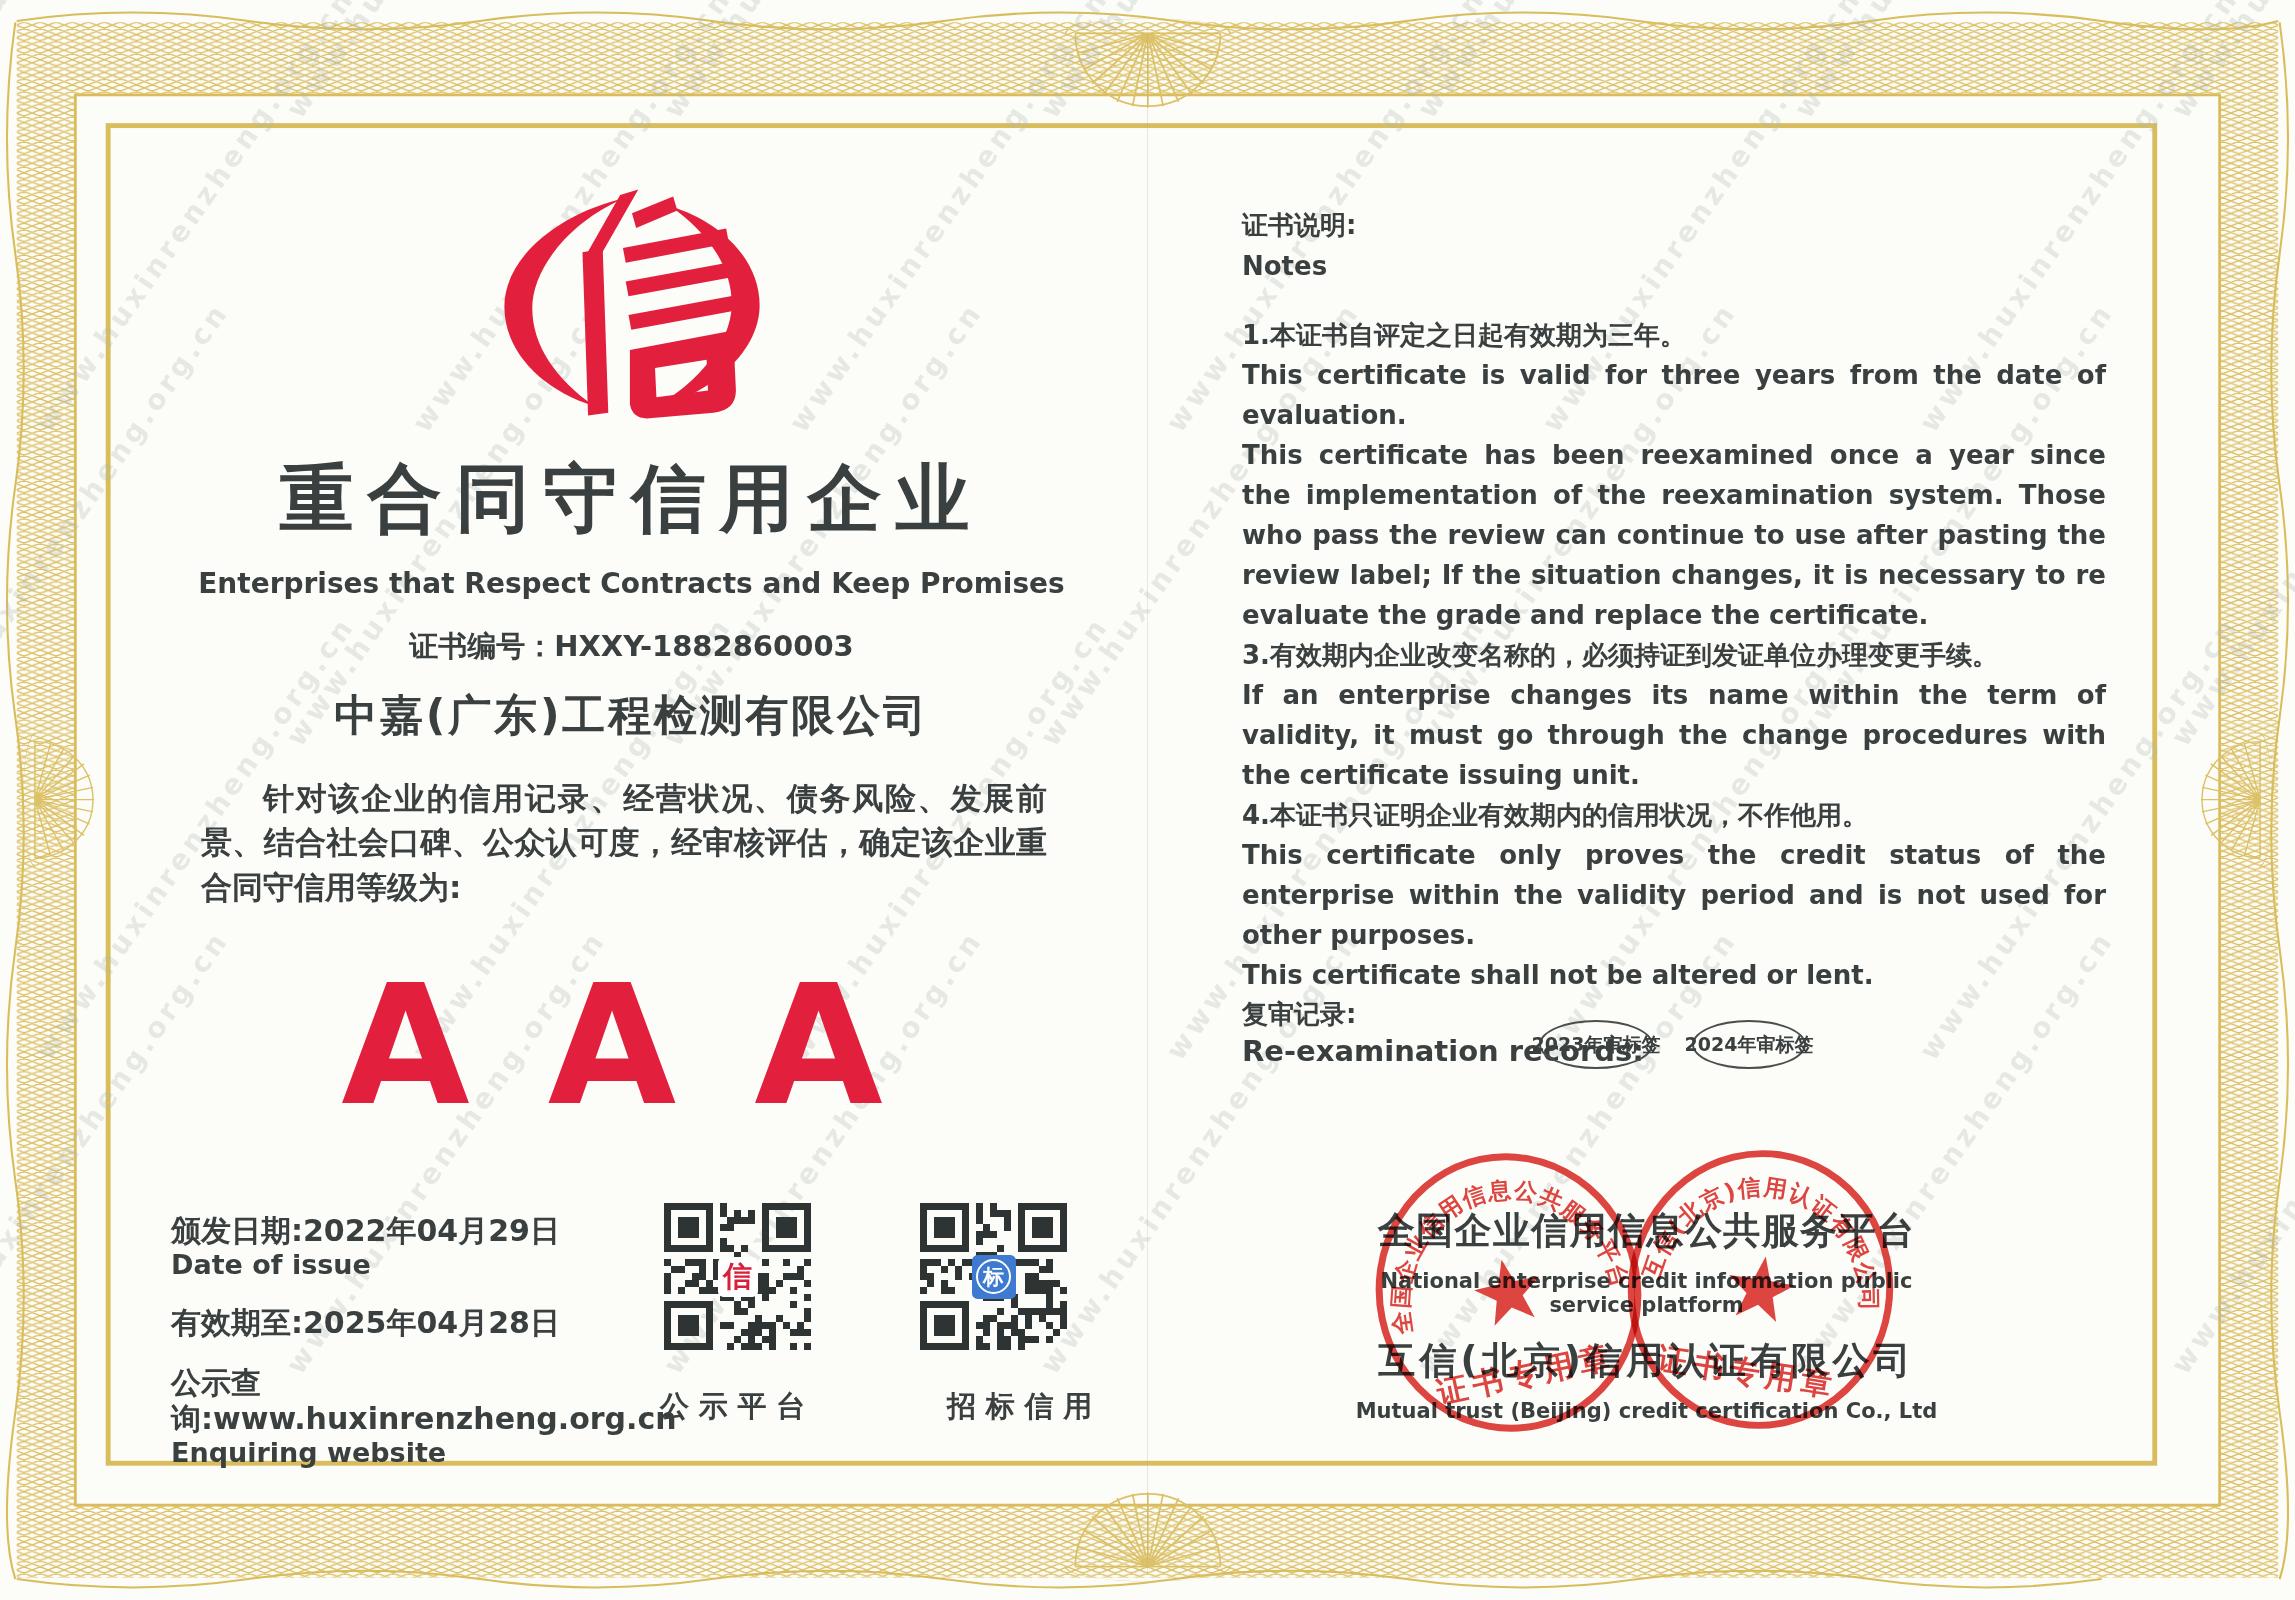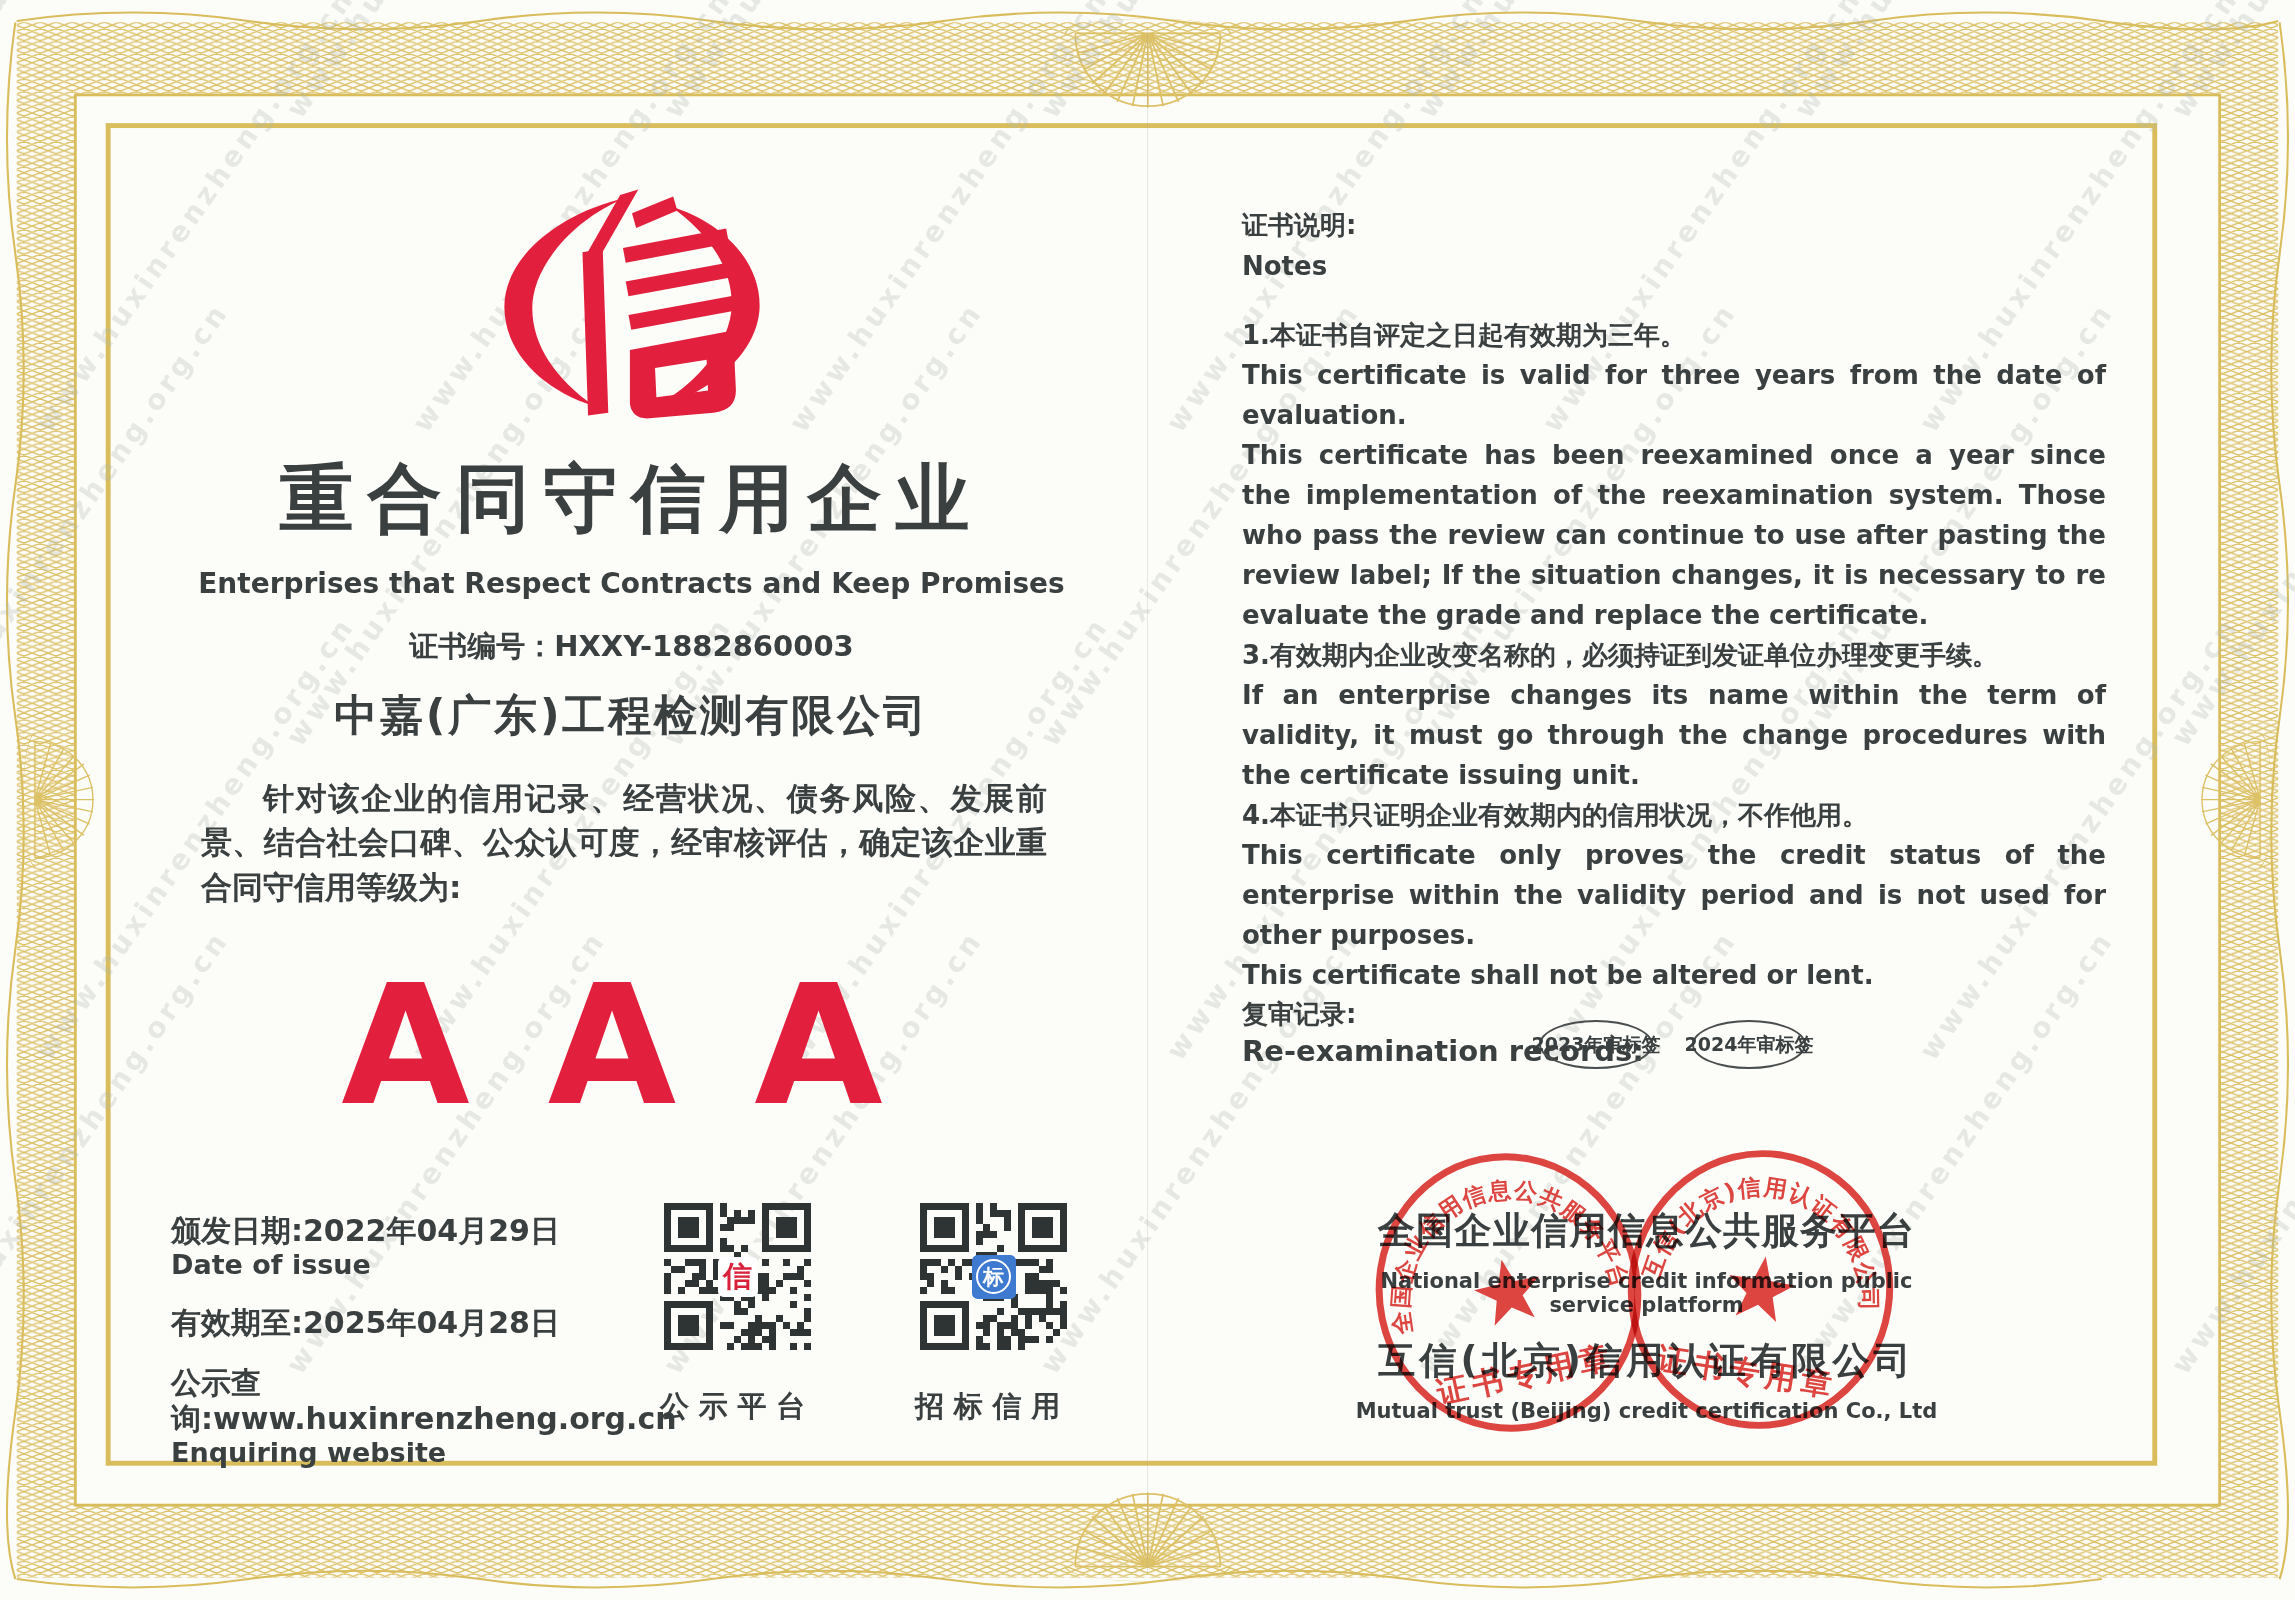--- a/index.html
+++ b/index.html
@@ -43,21 +43,21 @@
   .qrbox.q1{left:664px;} .qrbox.q2{left:920px;}
   .qrbox svg{position:absolute;inset:0;width:100%;height:100%;}
   .qr-center{
     position:absolute;left:50%;top:50%;width:40px;height:40px;transform:translate(-50%,-50%);
     display:flex;align-items:center;justify-content:center;border-radius:5.6px;font-weight:800;
   }
   .qr-center.red{background:#ffffff;color:#d8203a;font-size:29px;}
   .qr-center.blue{background:#3e7bd0;color:#ffffff;font-size:21px;border:2.8px solid #3e7bd0;}
   .qr-center.blue i{font-style:normal;border:2.1px solid #fff;border-radius:50%;width:31px;height:31px;display:flex;align-items:center;justify-content:center;}
   .qr-label{position:absolute;top:1387px;width:181px;text-align:center;font-size:29px;font-weight:700;letter-spacing:9.8px;}
-  .qr-label.l1{left:647px;} .qr-label.l2{left:902px;}
+  .qr-label.l1{left:647px;} .qr-label.l2{left:934px;}
   
   .notes-title-zh{position:absolute;left:1242px;top:208px;font-size:26px;font-weight:800;}
   .notes-title-en{position:absolute;left:1242px;top:251px;font-size:26px;font-weight:800;}
   .notes{position:absolute;left:1242px;top:315px;width:864px;}
   .notes p{margin:0;font-size:26px;font-weight:700;line-height:40px;text-align:justify;}
   .review-zh{position:absolute;left:1242px;top:997px;font-size:26px;font-weight:800;}
   .review-en{position:absolute;left:1242px;top:1034px;font-size:29px;font-weight:800;}
   .badges{position:absolute;left:1539px;top:1020px;display:flex;gap:39px;}
   .badge{
     width:110px;height:45px;border:2.1px solid #4a4f4e;border-radius:50%;

